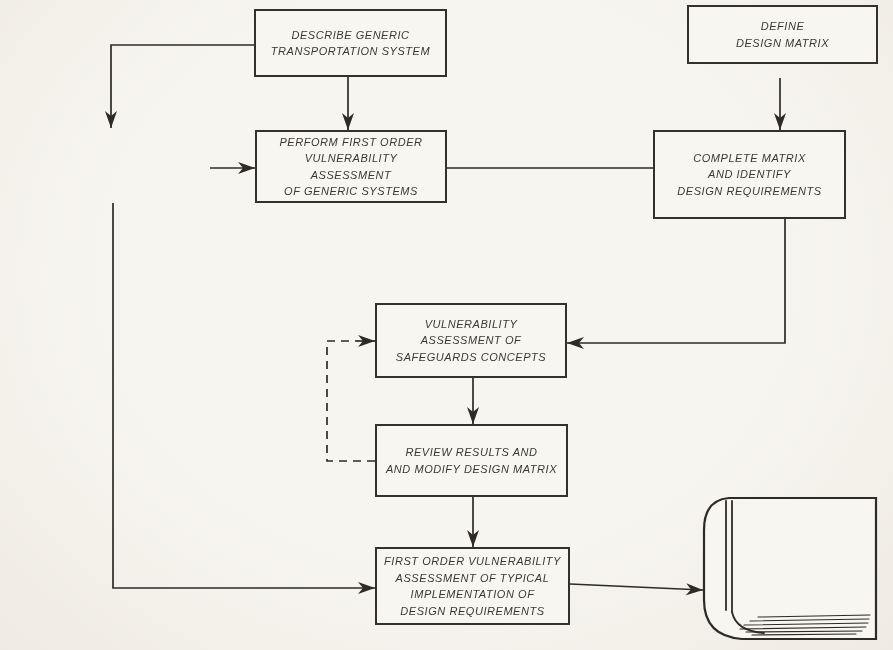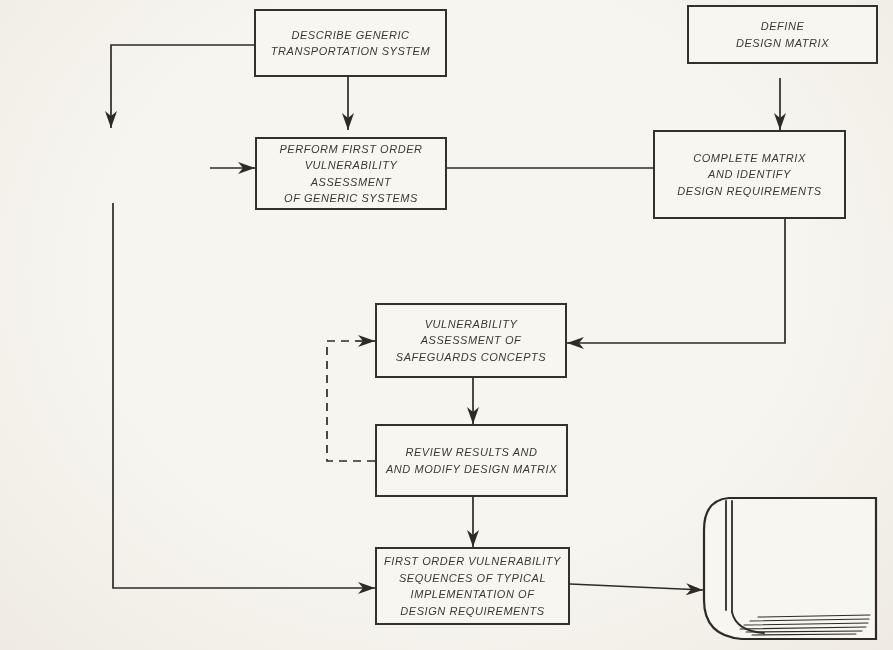--- a/index.html
+++ b/index.html
@@ -97,34 +97,34 @@
     </g>
   </svg>
 
   <div class="node" style="left:254px;top:9px;width:193px;height:68px;">DESCRIBE GENERIC
 TRANSPORTATION SYSTEM</div>
 
   <div class="node" style="left:687px;top:5px;width:191px;height:59px;">DEFINE
 DESIGN MATRIX</div>
 
 
-  <div class="node" style="left:255px;top:130px;width:192px;height:73px;margin-top:7px;">PERFORM FIRST ORDER
+  <div class="node" style="left:255px;top:130px;width:192px;height:73px;">PERFORM FIRST ORDER
 VULNERABILITY ASSESSMENT
 OF GENERIC SYSTEMS</div>
 
   <div class="node" style="left:653px;top:130px;width:193px;height:89px;">COMPLETE MATRIX
 AND IDENTIFY
 DESIGN REQUIREMENTS</div>
 
   <div class="node" style="left:375px;top:303px;width:192px;height:75px;text-align:center;">VULNERABILITY
 ASSESSMENT OF
 SAFEGUARDS CONCEPTS</div>
 
   <div class="node" style="left:375px;top:424px;width:193px;height:73px;">REVIEW RESULTS AND
 AND MODIFY DESIGN MATRIX</div>
 
   <div class="node" style="left:375px;top:547px;width:195px;height:78px;">FIRST ORDER VULNERABILITY
-SEQUENCES OF TYPICAL
+ASSESSMENT OF TYPICAL
 IMPLEMENTATION OF
 DESIGN REQUIREMENTS</div>
 
 
 </div>
 
 </body></html>

